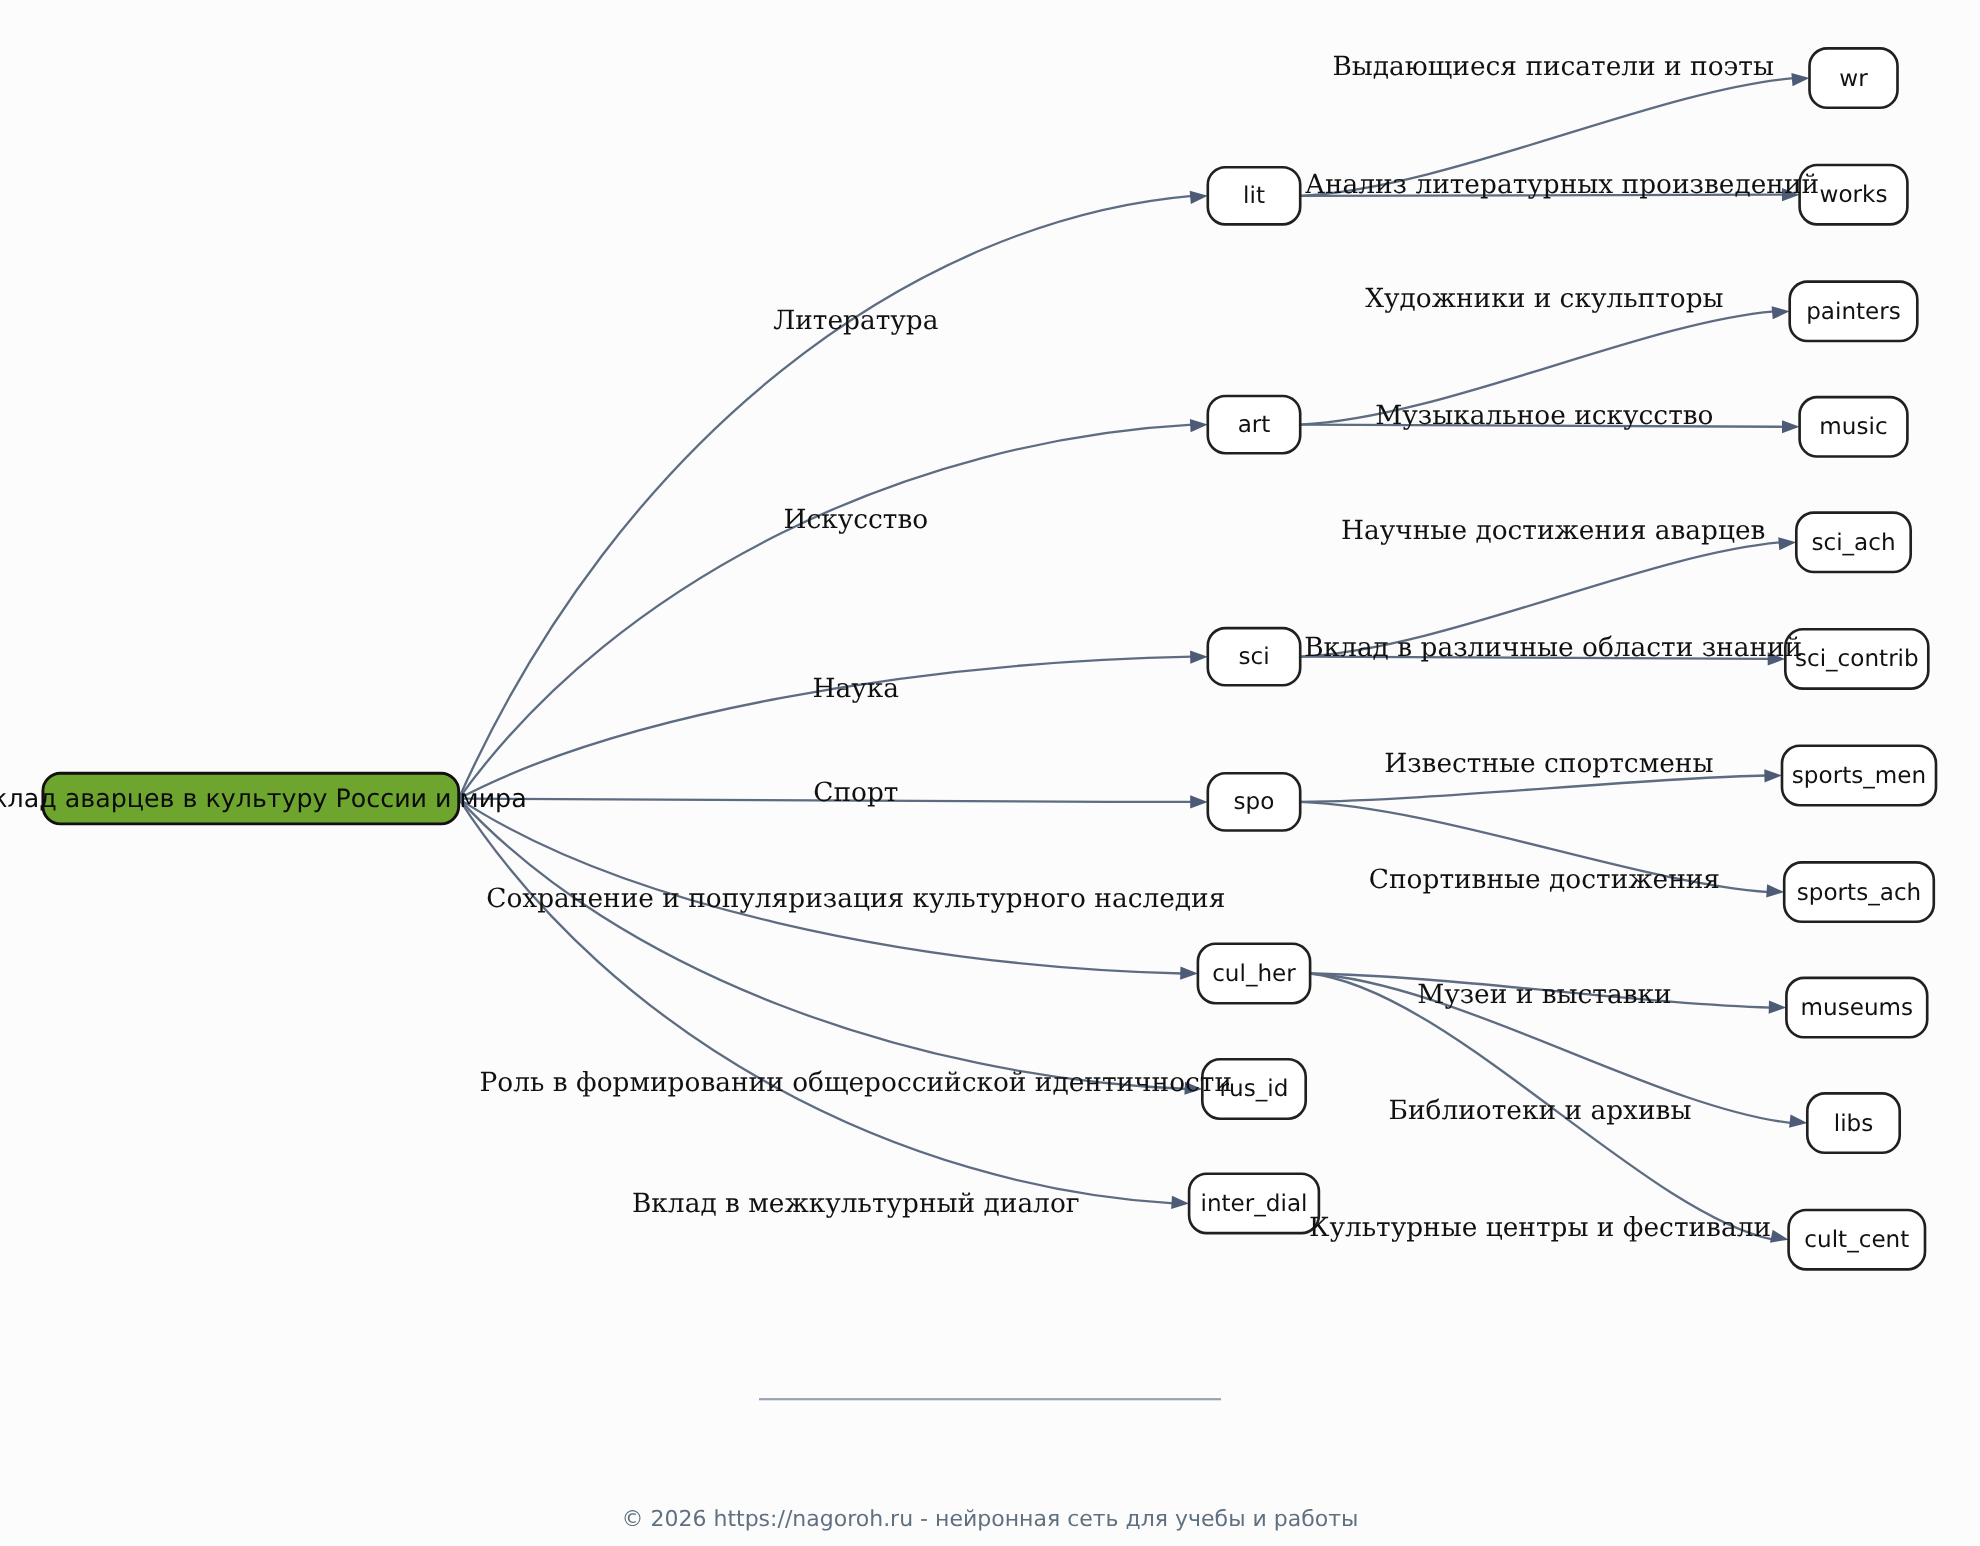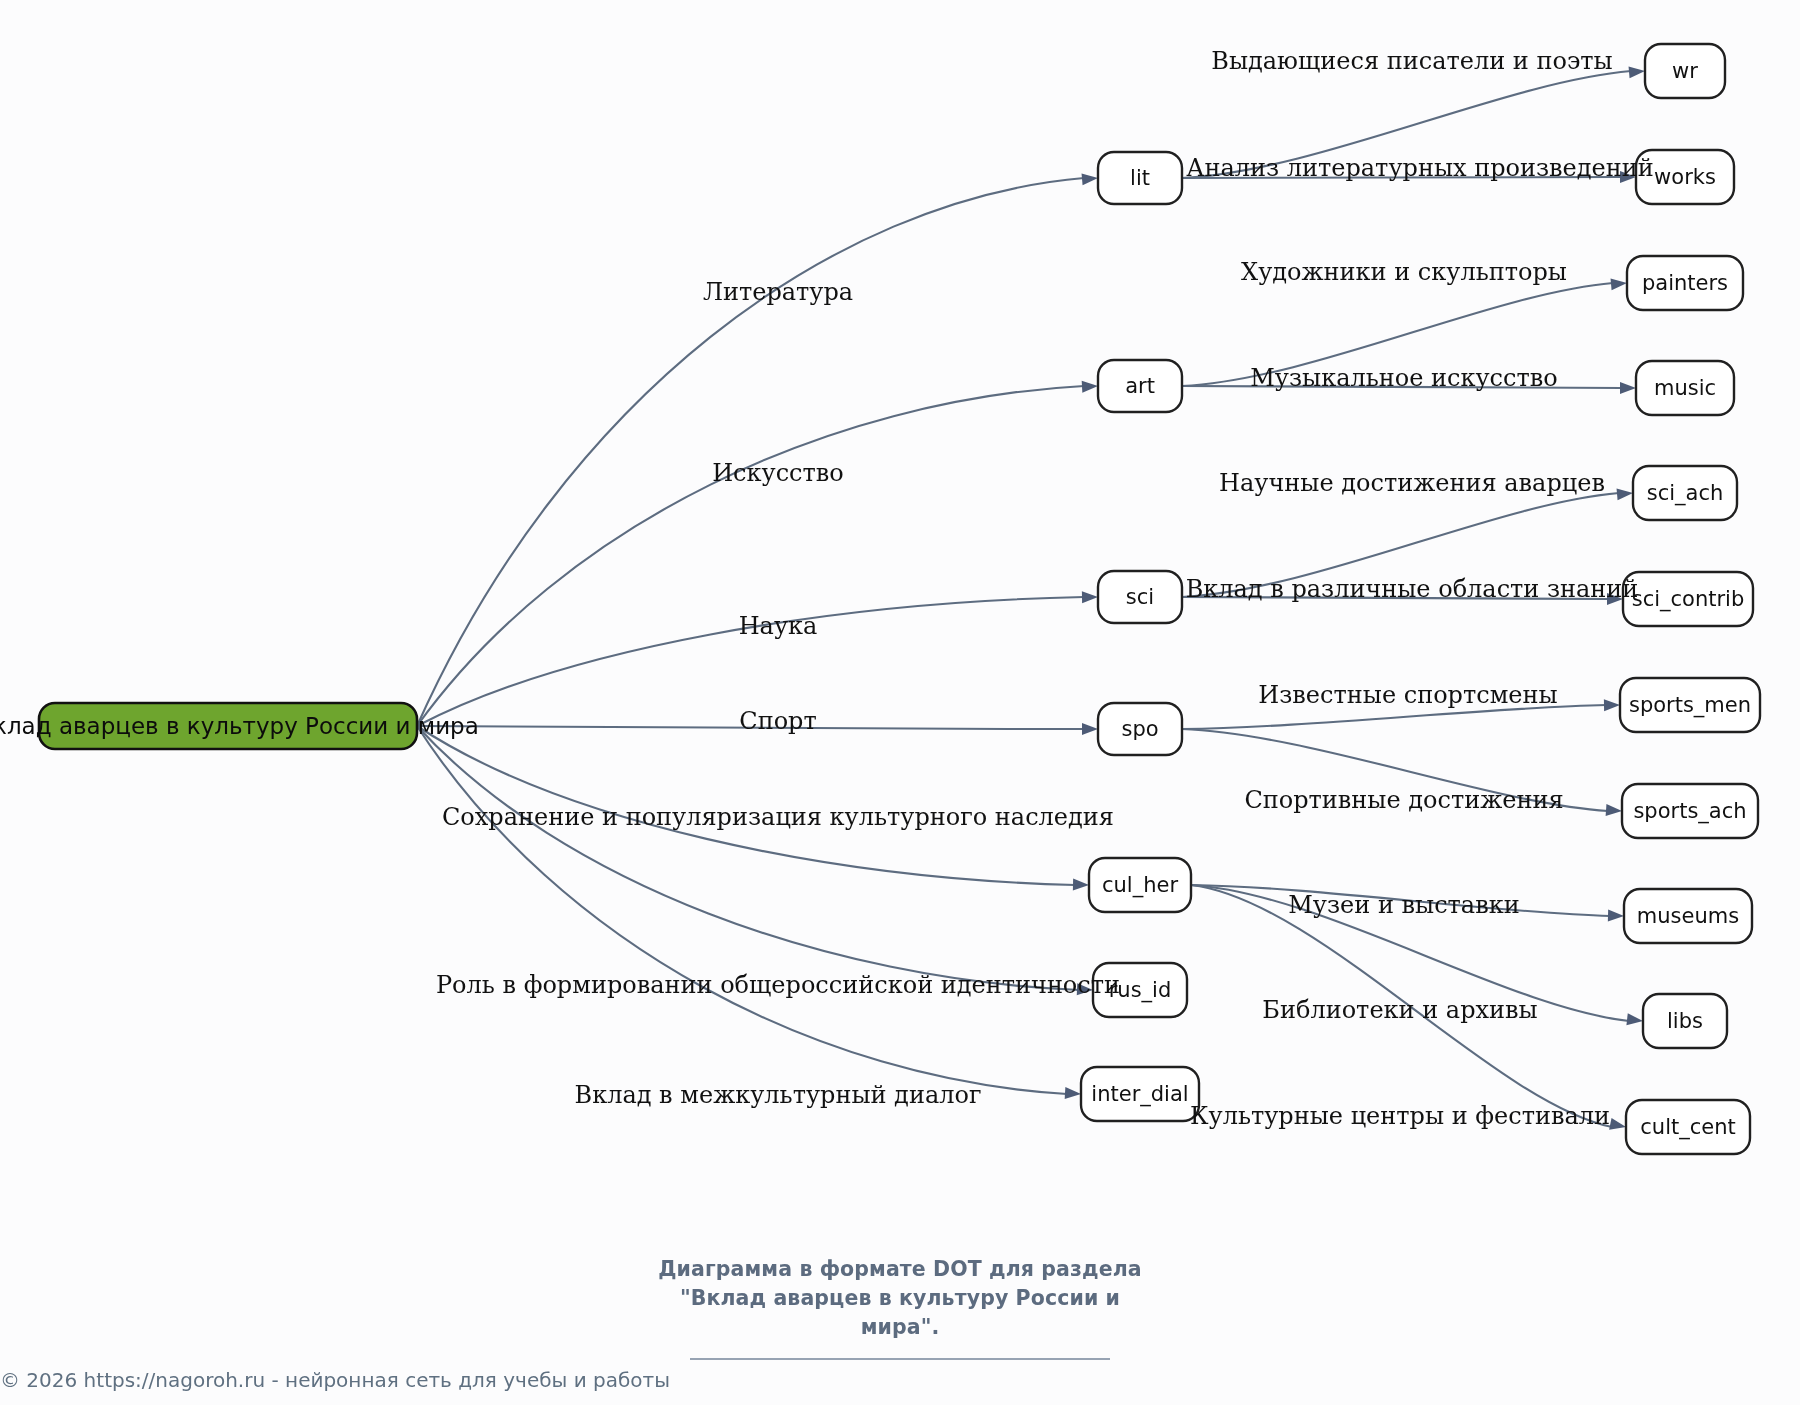--- a/index.html
+++ b/index.html
@@ -49,20 +49,21 @@
     max-width:520px;
     margin:0 auto;
   }
   #caption-rule{
     width:420px;height:0;
     border-top:2px solid #97a3b3;
     margin:16px auto 0 auto;
   }
   #footer-line{
     position:absolute;left:0;right:0;top:1368px;
+    text-align:center;
     font-family:"DejaVu Sans", sans-serif;
     font-size:20px;
     color:#5f7081;
   }
 </style>
 </head>
 <body>
 
 <div id="diagram-root">
   <svg id="graph" viewBox="0 0 1800 1405">
@@ -199,17 +200,16 @@
         <text x="1408" y="696" class="edge-label">Известные спортсмены</text>
         <text x="1404" y="801" class="edge-label">Спортивные достижения</text>
         <text x="1404" y="906" class="edge-label">Музеи и выставки</text>
         <text x="1400" y="1011" class="edge-label">Библиотеки и архивы</text>
         <text x="1400" y="1117" class="edge-label">Культурные центры и фестивали</text>
       </g>
   </svg>
 </div>
 
 <div id="caption-block">
-  <div id="caption-title">Диаграмма в формате DOT для раздела "Вклад аварцев в культуру России и мира".</div>
   <div id="caption-rule"></div>
 </div>
 
 <div id="footer-line">© 2026 https://nagoroh.ru - нейронная сеть для учебы и работы</div>
 
 </body></html>

